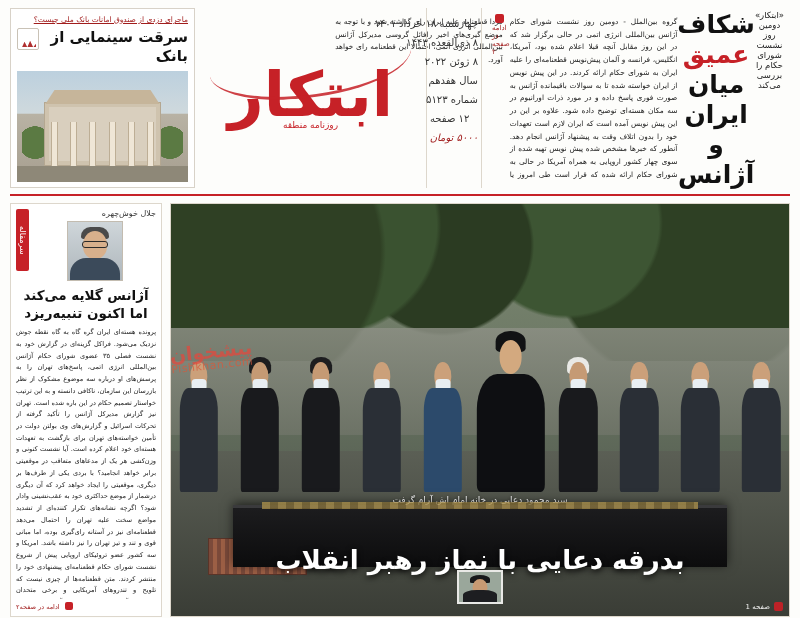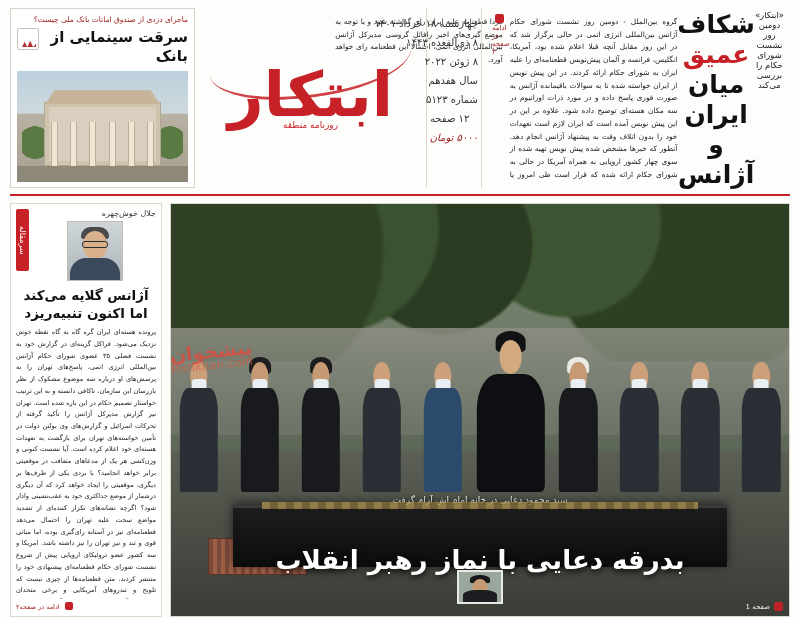--- a/index.html
+++ b/index.html
@@ -34,20 +34,21 @@
     padding: 5px 6px;
     display: flex;
     flex-direction: column;
   }
   .teaser-kicker {
     font-size: 7.5px;
     color: #a11c1c;
     text-align: right;
     line-height: 1.5;
     direction: rtl;
+    text-decoration: underline;
   }
   .teaser-head {
     display: flex;
     justify-content: space-between;
     align-items: flex-start;
     margin-top: 3px;
     direction: rtl;
   }
   .teaser-title {
     font-size: 15px;

